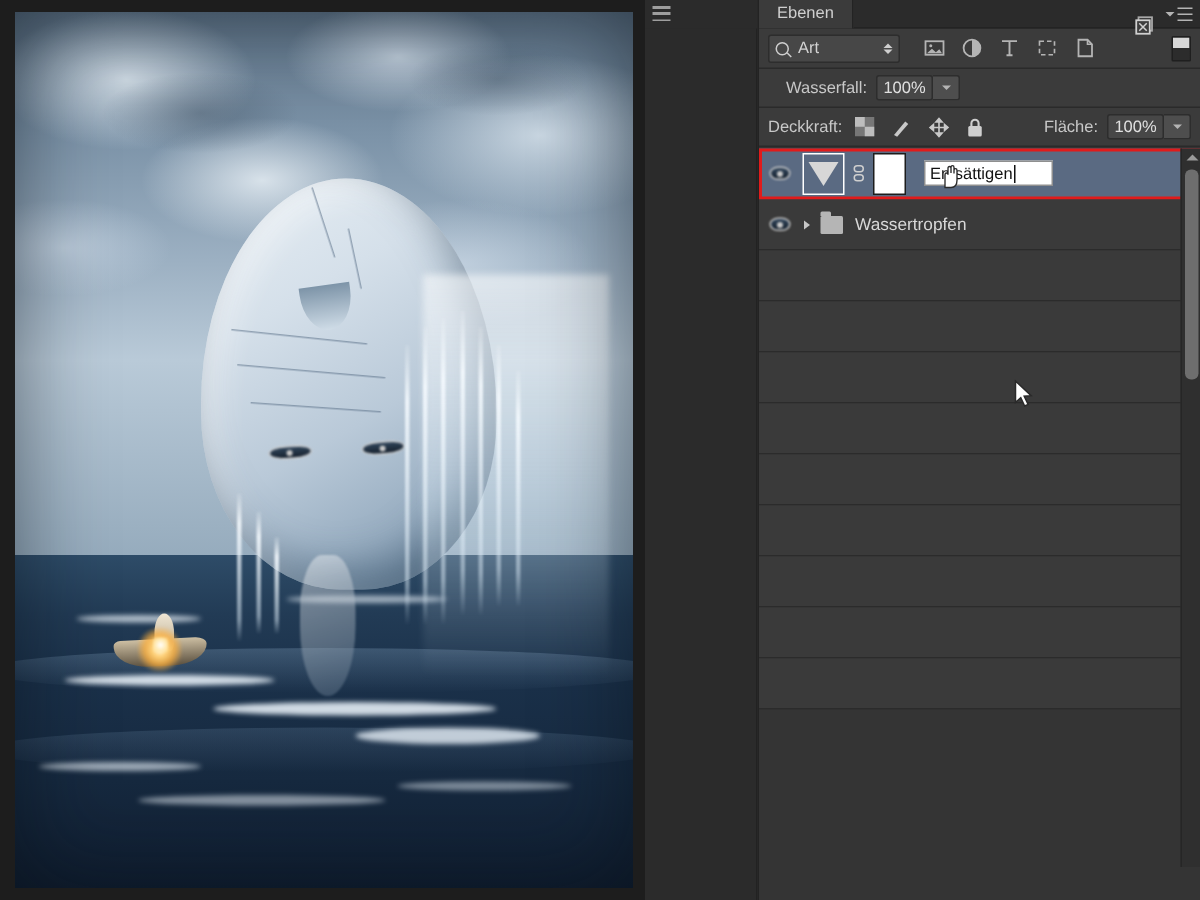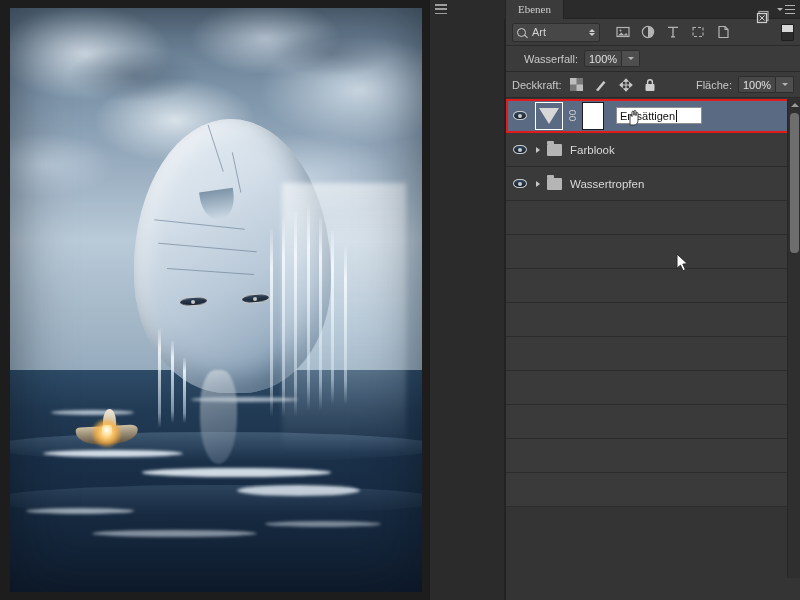--- a/index.html
+++ b/index.html
@@ -130,21 +130,20 @@
     position:absolute; left:430px; top:0; width:370px; height:600px;
     background:#2b2b2b;
   }
   #layers-panel {
     position:absolute; left:75px; top:0; width:295px; height:600px;
     background:#343434; border-left:1px solid #232323;
   }
   .panel-tabbar {
     position:relative; height:19px; background:#2b2b2b;
     border-bottom:1px solid #232323;
-    font-family:Liberation Serif, serif;
   }
   .panel-tab {
     position:absolute; left:0; top:0; height:19px; padding:0 12px;
     line-height:19px; font-size:11px; color:#cfcfcf;
     background:#3b3b3b; border-right:1px solid #232323;
   }
   .panel-menu-btn {
     position:absolute; right:5px; top:3px; width:18px; height:13px;
     display:flex; align-items:center; gap:2px; cursor:pointer;
   }
@@ -409,30 +408,20 @@
               <i></i>
             </div>
           <div class="mask-white"></div>
           <div id="name-edit">
             <span>Entsättigen</span>
               <span id="name-caret"></span>
           </div>
           <div id="sel-outline"></div>
         </div>
 
-        <div class="layer-row">
-          <div class="eye-cell">
-              <span class="eye"></span>
-            </div>
-          <div style="width:14px;display:flex;justify-content:center">
-              <span class="disc-tri"></span>
-            </div>
-          <span class="folder"></span>
-          <span class="layer-name">Farblook</span>
-        </div>
 
         <div class="layer-row">
           <div class="eye-cell">
               <span class="eye"></span>
             </div>
           <div style="width:14px;display:flex;justify-content:center">
               <span class="disc-tri"></span>
             </div>
           <span class="folder"></span>
           <span class="layer-name">Wassertropfen</span>

